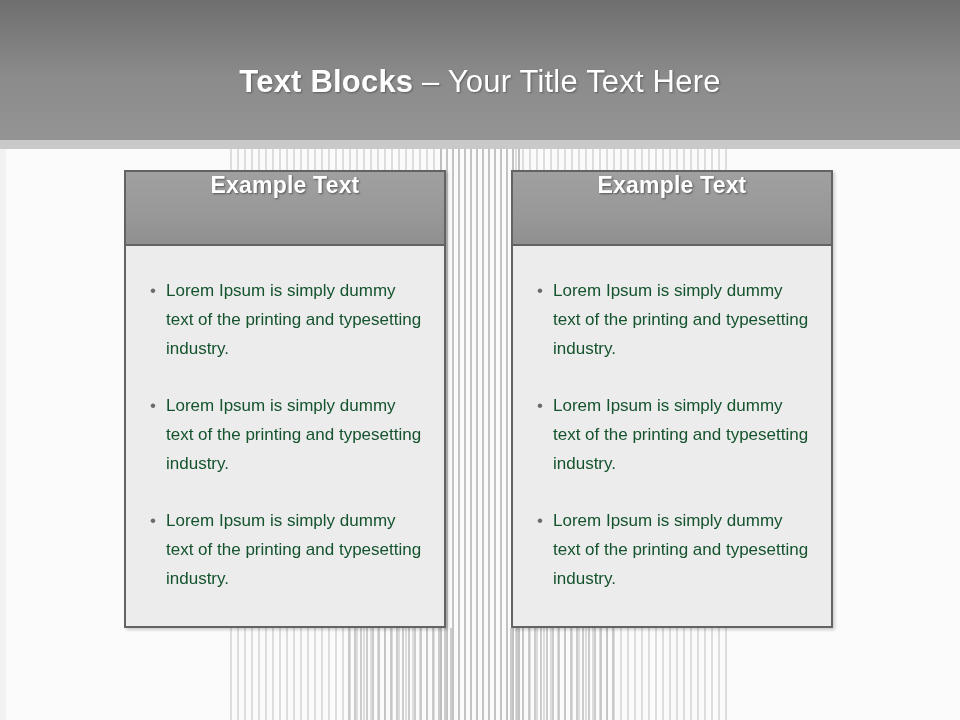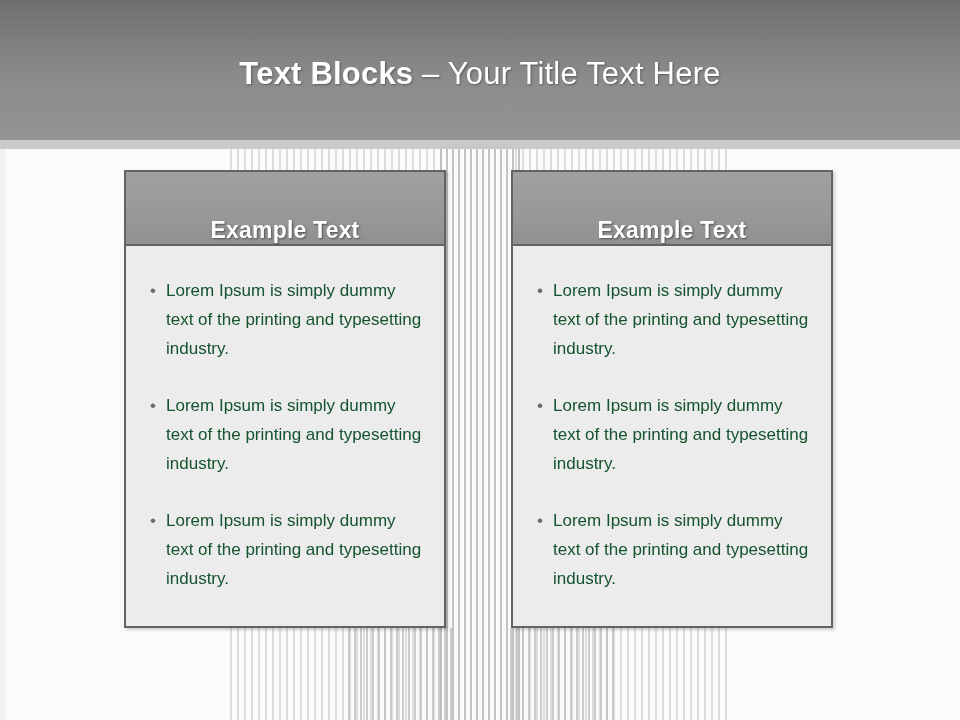--- a/index.html
+++ b/index.html
@@ -60,21 +60,21 @@
     position: absolute;
     left: 0;
     top: 140px;
     width: 960px;
     height: 9px;
     background: #c9c9c9;
   }
   .title {
     position: absolute;
     left: 0;
-    top: 54px;
+    top: 62px;
     width: 960px;
     text-align: center;
     font-size: 31px;
     line-height: 40px;
     color: #ffffff;
     letter-spacing: 0.2px;
     text-shadow: 1px 1px 2px rgba(0,0,0,0.35);
   }
   .title .strong {
     font-weight: bold;
@@ -94,21 +94,21 @@
   }
   .box-left  { left: 124px; top: 170px; height: 458px; }
   .box-right { left: 511px; top: 170px; height: 458px; }
 
   .box-header {
     height: 74px;
     box-sizing: border-box;
     background: linear-gradient(to bottom, #a0a0a0 0%, #989898 60%, #909090 100%);
     border-bottom: 2px solid #636363;
     display: flex;
-    align-items: flex-end;
+    align-items: flex-start;
     justify-content: center;
   }
   .box-header-text {
     font-size: 23px;
     font-weight: bold;
     color: #ffffff;
     text-shadow: 1px 1px 2px rgba(0,0,0,0.45);
     letter-spacing: 0.2px;
   }
 

